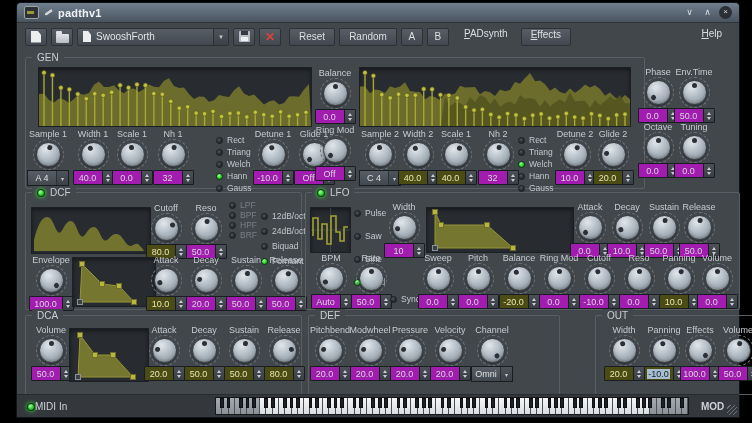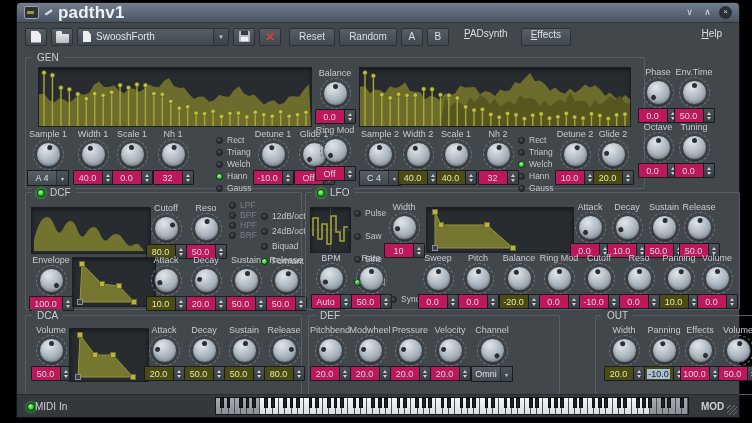--- a/index.html
+++ b/index.html
@@ -5,21 +5,21 @@
   html,body{margin:0;padding:0;background:#000;width:752px;height:423px;overflow:hidden;
     font-family:"Liberation Sans",sans-serif;-webkit-font-smoothing:antialiased;position:relative}
   .window{position:absolute;left:17px;top:3px;width:722px;height:414px;background:#42474c;
     border-radius:4px 4px 0 0;box-shadow:0 0 0 1px #111417}
   
   .titlebar{height:19px;background:linear-gradient(#707e8e,#49545f);border-radius:4px 4px 0 0;
     display:flex;align-items:center;padding:0 7px;gap:5px;border-bottom:1px solid #2e343a}
   .appicon{width:13px;height:11px;background:#2e3236;border:1px solid #9aa2aa;border-radius:2px;position:relative}
   .appicon::after{content:'';position:absolute;left:2px;top:4px;width:7px;height:3px;background:#9a9a35}
   .pinicon{width:9px;height:3px;background:#cfd4d9;clip-path:polygon(0 50%,18% 0,100% 0,100% 100%,18% 100%);transform:rotate(-35deg)}
-  .wtitle{color:#eef1f4;font-size:17px;font-weight:bold;letter-spacing:.2px}
+  .wtitle{color:#eef1f4;font-size:11px;font-weight:bold;letter-spacing:.2px}
   .sp{flex:1}
   .winbtn{color:#d9dee3;font-size:9px;width:13px;height:13px;line-height:13px;text-align:center}
   .closebtn{width:13px;height:13px;background:#2c3035;border-radius:50%;color:#d9dee3;font-size:8px;
     line-height:12px;text-align:center}
   
   .toolbar{position:absolute;left:0;top:20px;width:100%;height:27px;display:flex;align-items:center;
     padding:0 8px;gap:4px;box-sizing:border-box}
   .tbtn{height:18px;background:linear-gradient(#575e66,#42484f);border:1px solid #2c3136;border-radius:2px;
     color:#dbdfe3;font-size:10px;display:flex;align-items:center;justify-content:center;padding:0 9px;box-sizing:border-box}
   .tbtn.icon{width:22px;padding:0}
@@ -48,21 +48,21 @@
   
   .ku{position:absolute;width:40px;display:flex;flex-direction:column;align-items:center;gap:1px}
   .klabel{font-size:9px;line-height:11px;color:#c7cbd0;white-space:nowrap}
   .knob{position:relative;width:25px;height:25px;margin:1px 0 2px;border-radius:50%;
     background:radial-gradient(circle at 38% 28%,#e0e6eb,#a9b3bc 55%,#89939c);
     box-shadow:inset 0 -2px 3px #00000033,0 1px 2px #00000066;border:1px solid #3a4046;box-sizing:border-box}
   .knob::before{content:'';position:absolute;inset:-4px;border-radius:50%;border:1px dashed #6d747b}
   .knob::after{content:'';position:absolute;left:50%;top:50%;width:5px;height:5px;margin:-2.5px;border-radius:50%;
     background:#2c3035;transform:rotate(var(--a,0deg)) translateY(-7px)}
   .spin{height:13px;display:flex;border:1px solid #191c20;border-radius:1px;font-size:9px;align-items:stretch}
-  .sval{background:#be185d;color:#d4d8dc;min-width:24px;padding:0 2px;display:flex;align-items:center;justify-content:center}
+  .sval{background:#a21caf;color:#d4d8dc;min-width:24px;padding:0 2px;display:flex;align-items:center;justify-content:center}
   .spin.mod .sval{background:#4b4b15;color:#e8e8ab}
   .spin .sv{display:inline-block}
   .spin.sel .sv{background:#a9bdd1;color:#141f29;padding:0 1px}
   .sarr{width:10px;background:linear-gradient(#4b5157,#383e44);border-left:1px solid #191c20;
     display:flex;flex-direction:column;align-items:center;justify-content:center;gap:2px}
   .sarr i{width:0;height:0;border-left:2.5px solid transparent;border-right:2.5px solid transparent;display:block}
   .sarr .au{border-bottom:3px solid #c9cdd2}
   .sarr .ad{border-top:3px solid #c9cdd2}
   .combo2{height:14px;width:40px;display:flex;border:1px solid #191c20;border-radius:0;font-size:9px;
     background:linear-gradient(#575e66,#42484f);color:#dde1e5}

